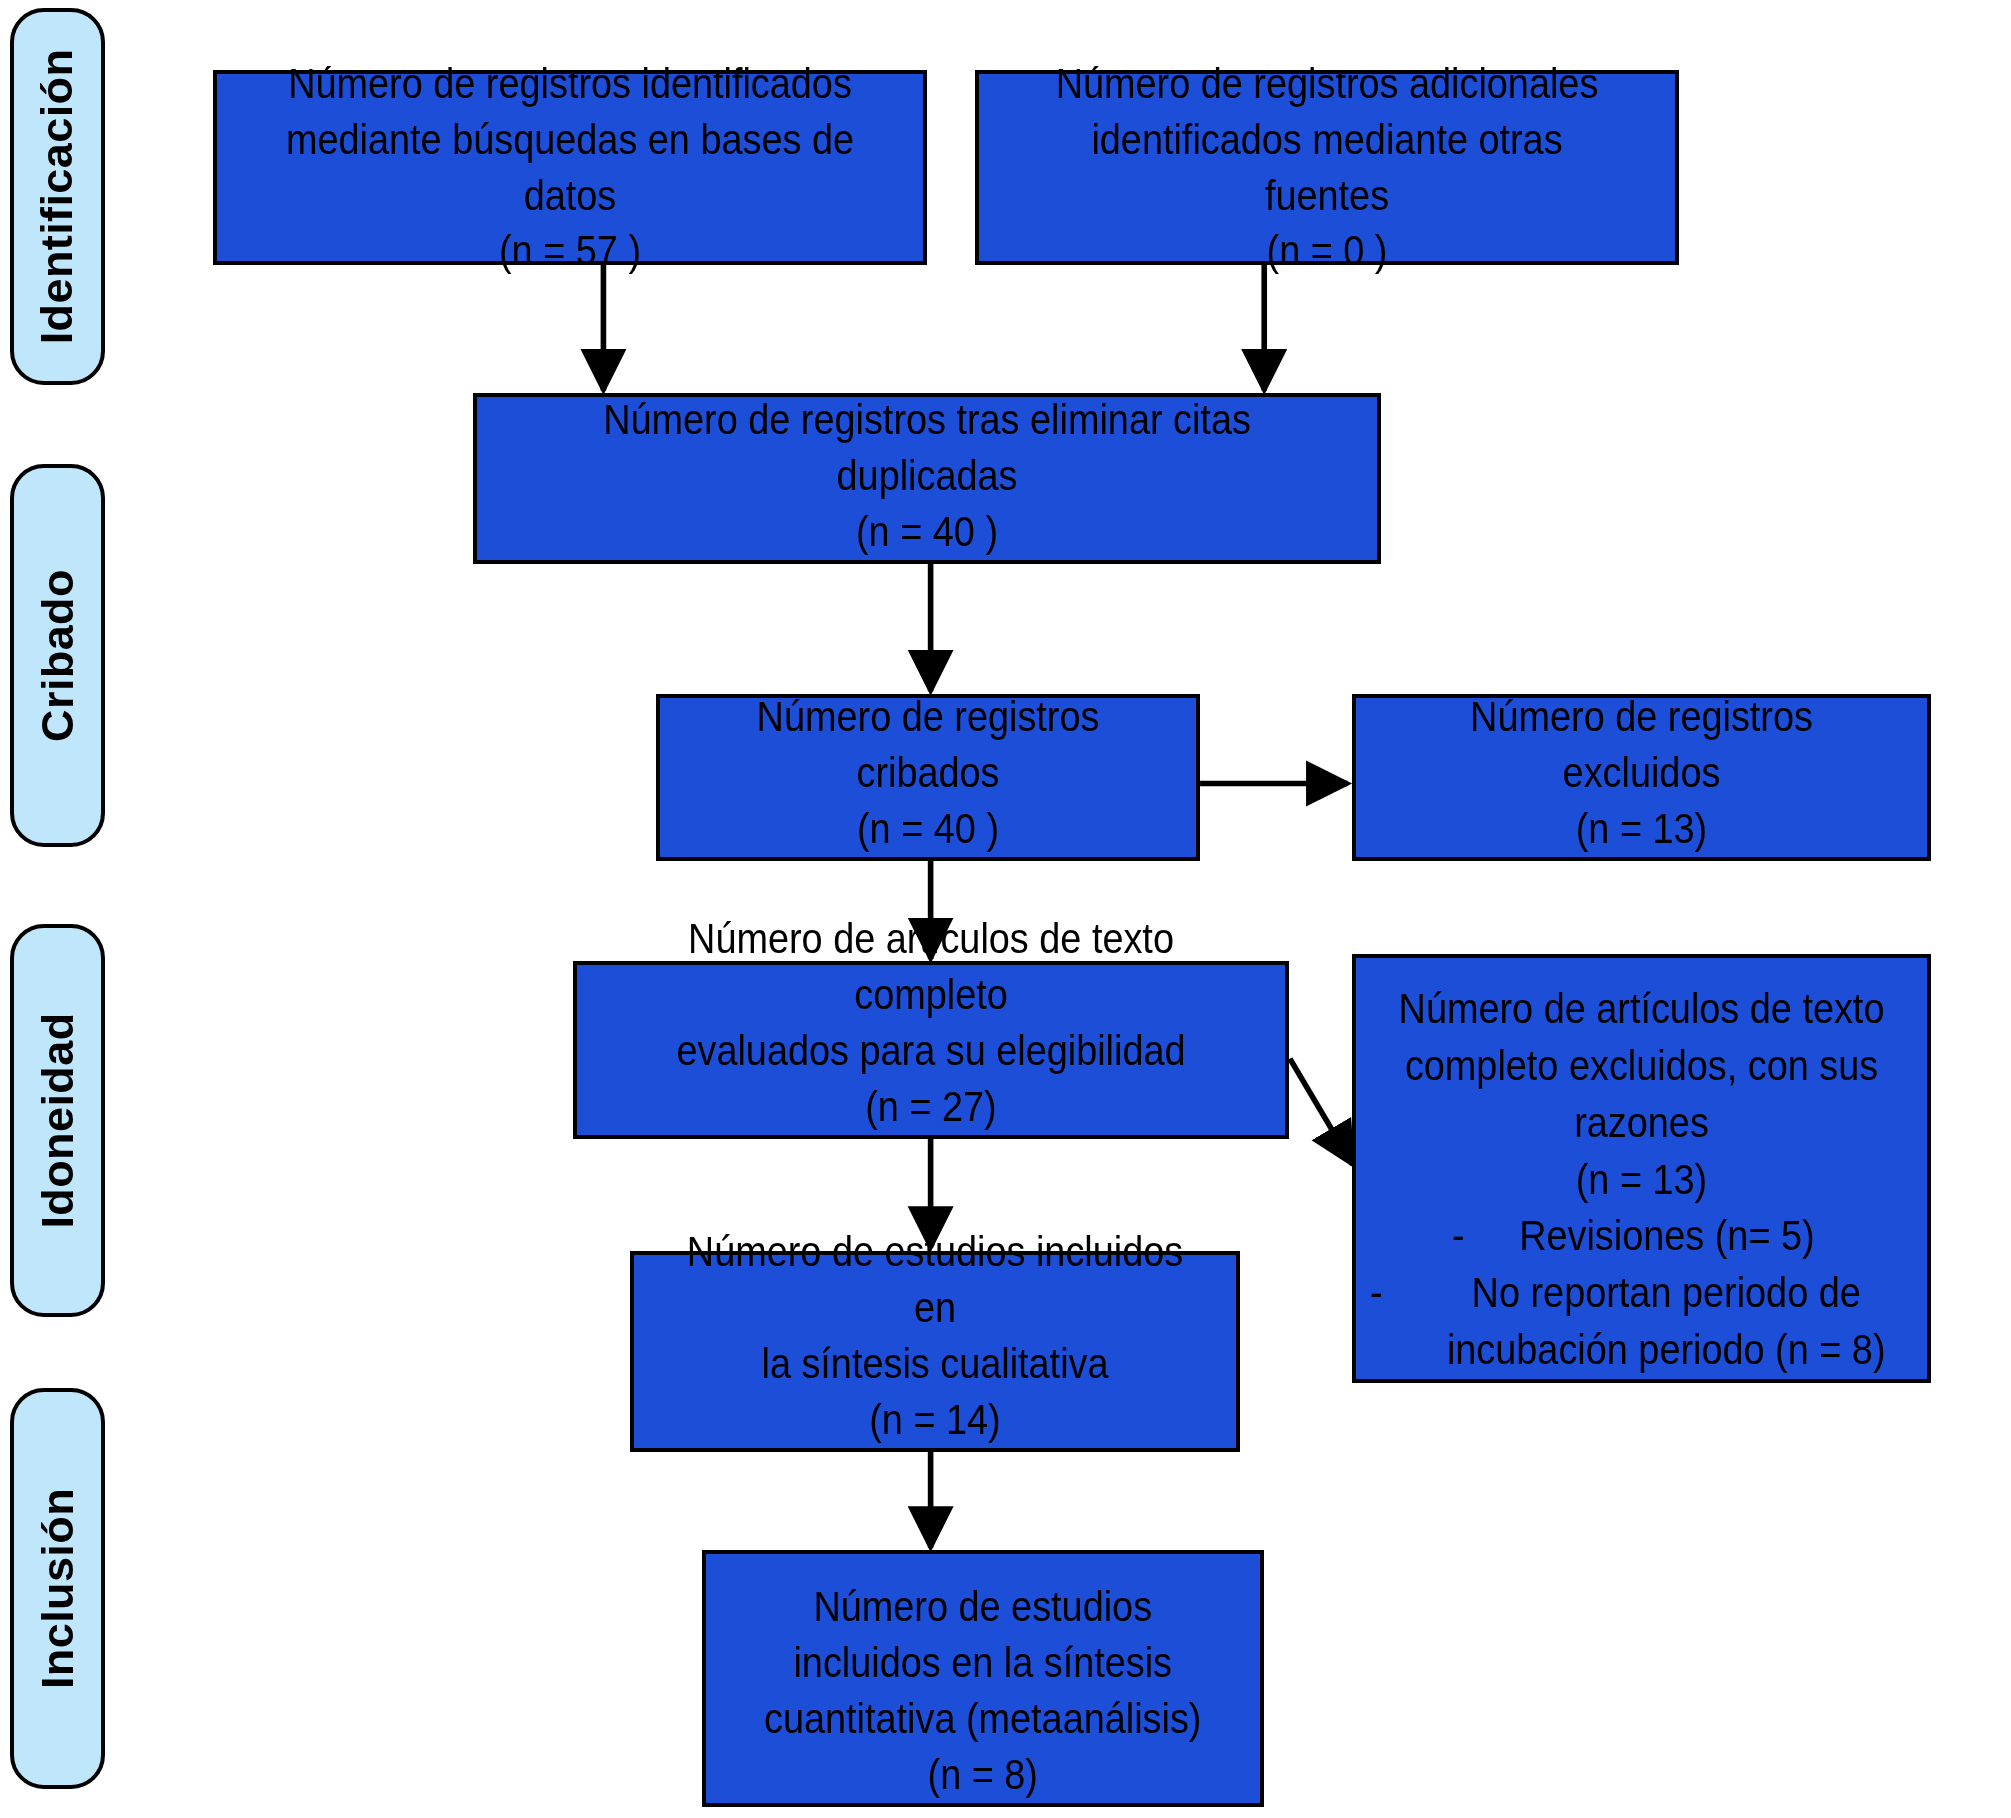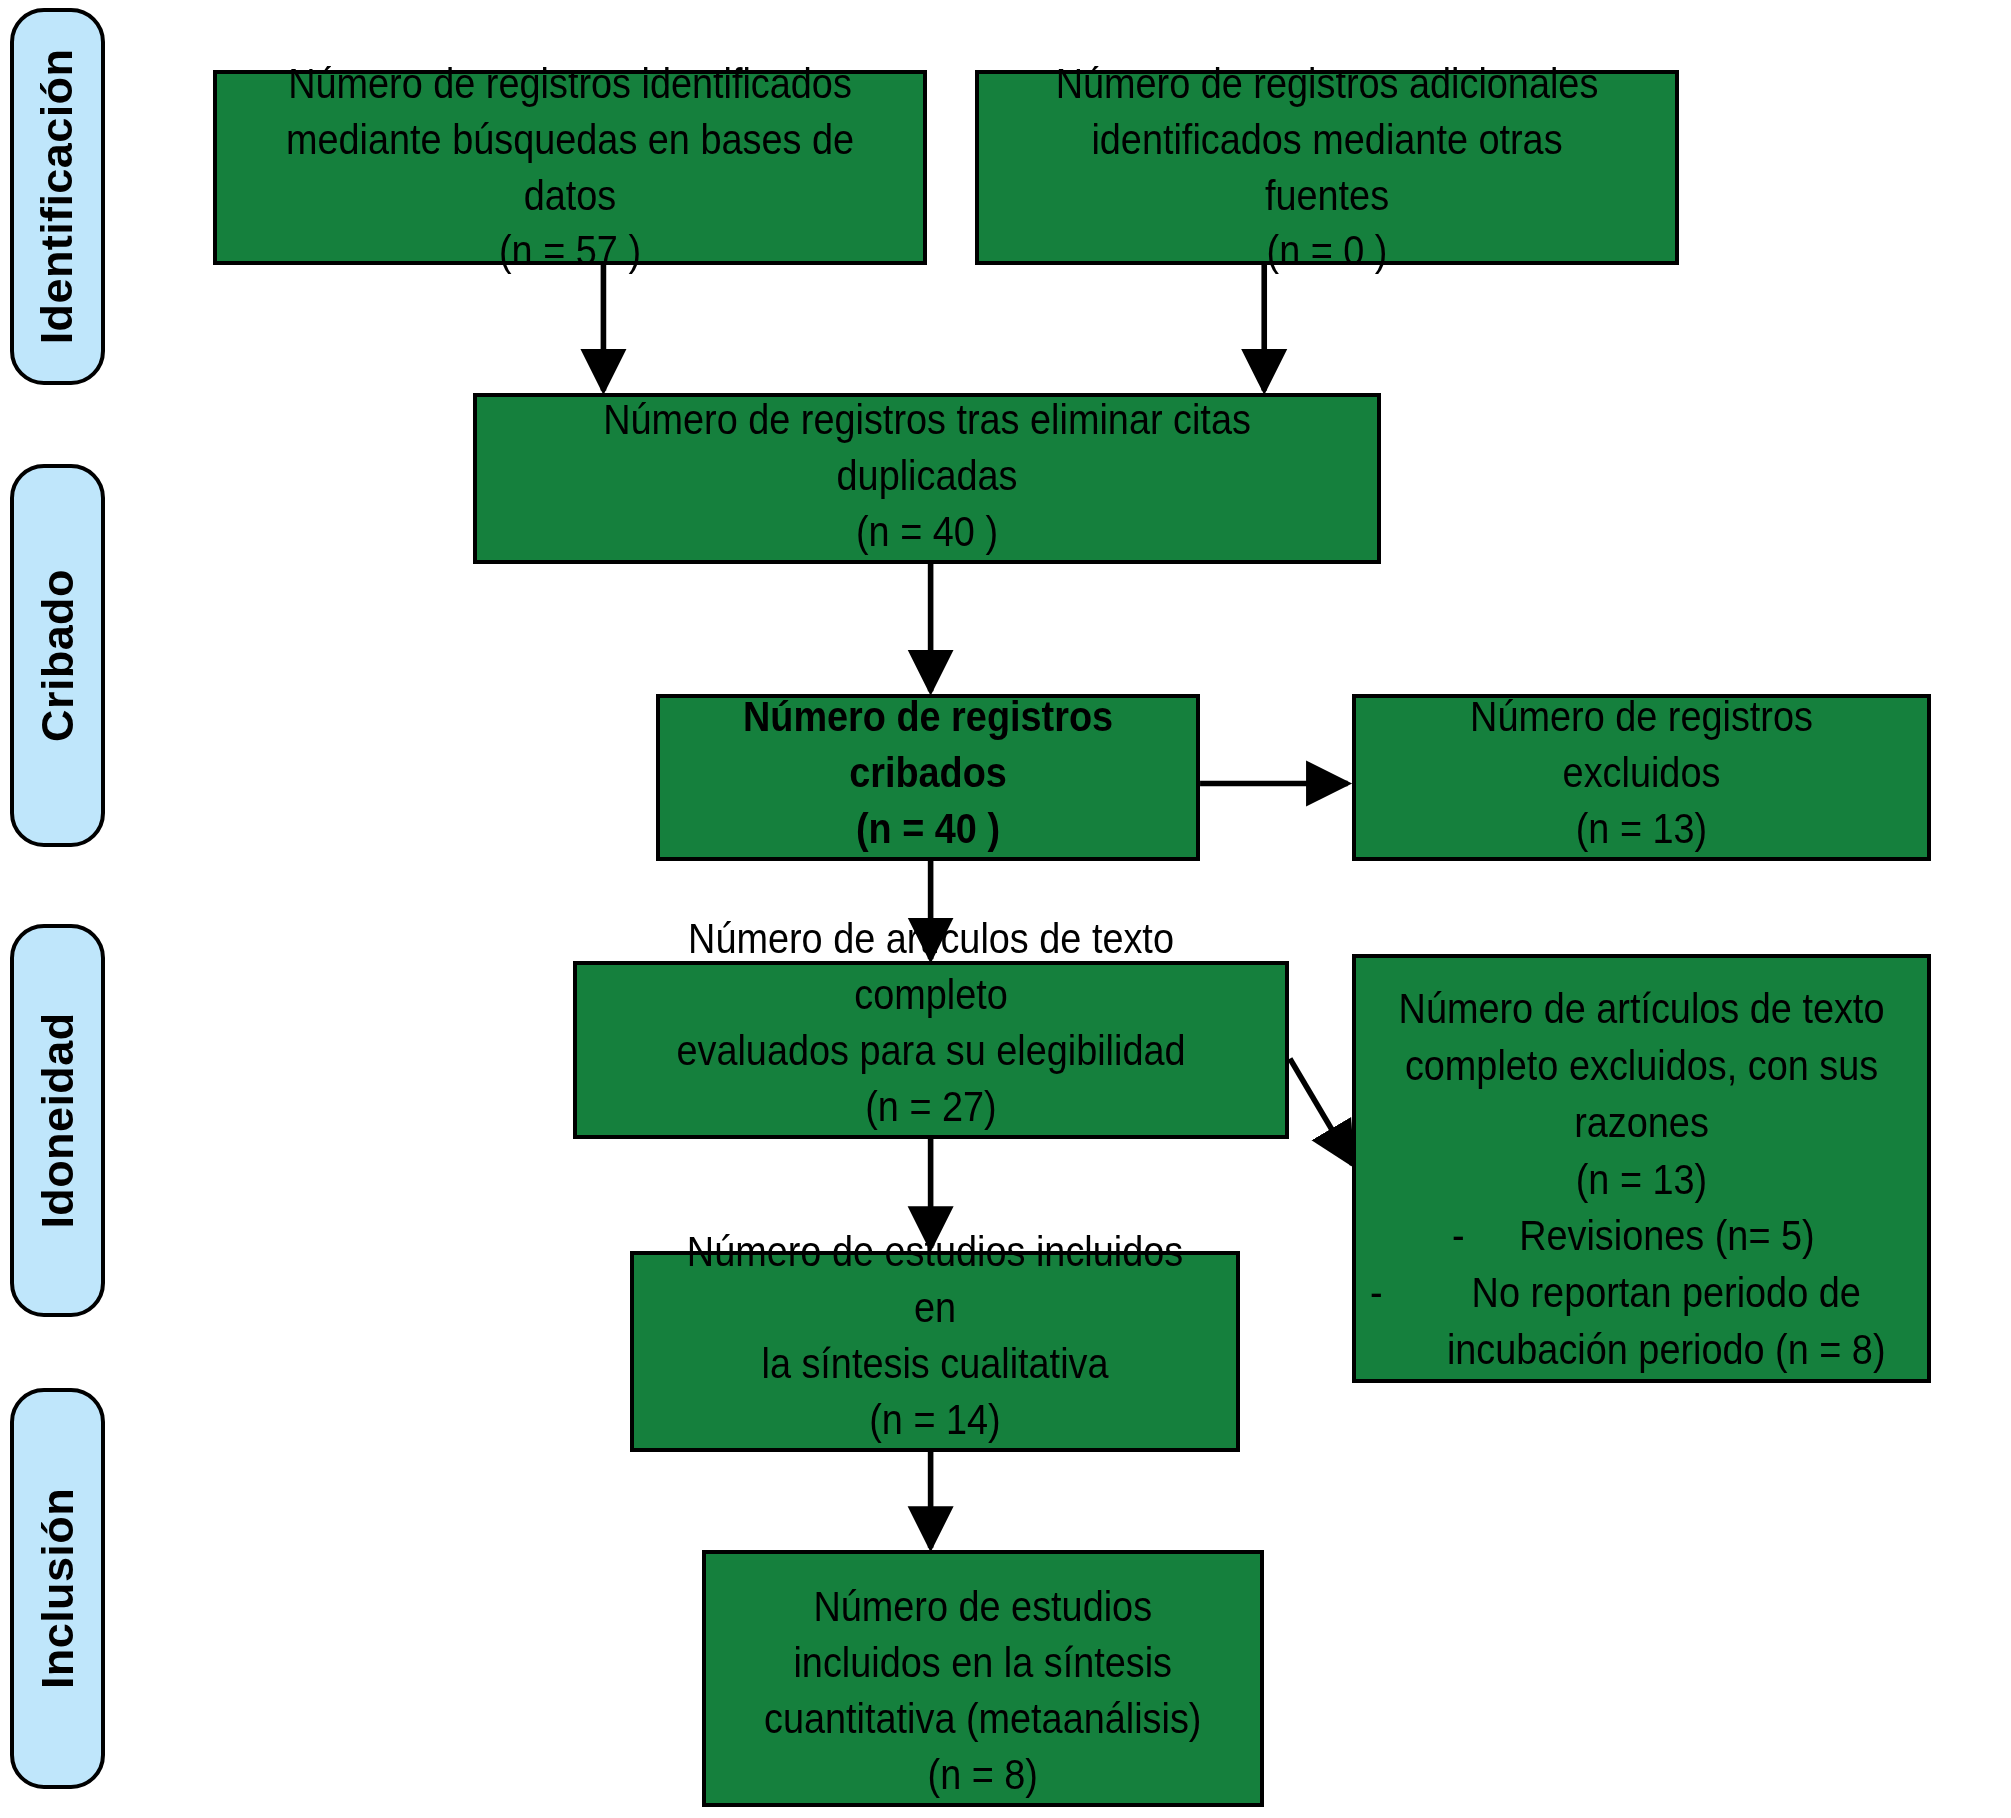--- a/index.html
+++ b/index.html
@@ -42,21 +42,21 @@
     font-weight: bold;
     font-size: 45px;
     letter-spacing: 0.4px;
     color: #000000;
     line-height: 1;
   }
   
   .flow-box {
     position: absolute;
     box-sizing: border-box;
-    background: #15803d;
+    background: #1d4ed8;
     border: 4px solid #000000;
     display: flex;
     justify-content: center;
   }
   .flow-box .box-text {
     font-family: "Liberation Sans Narrow", "Liberation Sans", sans-serif;
     font-size: 43px;
     line-height: 1.30;
     color: #000000;
     text-align: center;
@@ -162,21 +162,21 @@
     <span class="box-text">Número de registros adicionales
 identificados mediante otras fuentes
 (n = 0 )</span>
   </div>
 
   <div class="flow-box box-align-top" style="left:473px; top:393px; width:908px; height:171px; padding-top:21px;">
     <span class="box-text">Número de registros tras eliminar citas duplicadas
 (n = 40 )</span>
   </div>
 
-  <div class="flow-box box-align-top" style="left:656px; top:694px; width:544px; height:167px; font-weight:bold;">
+  <div class="flow-box box-align-top" style="left:656px; top:694px; width:544px; height:167px; ">
     <span class="box-text">Número de registros cribados
 (n = 40 )</span>
   </div>
 
   <div class="flow-box box-align-top" style="left:1352px; top:694px; width:579px; height:167px; ">
     <span class="box-text">Número de registros excluidos
 (n = 13)</span>
   </div>
 
   <div class="flow-box box-align-top" style="left:573px; top:961px; width:716px; height:178px; padding-top:20px;">

